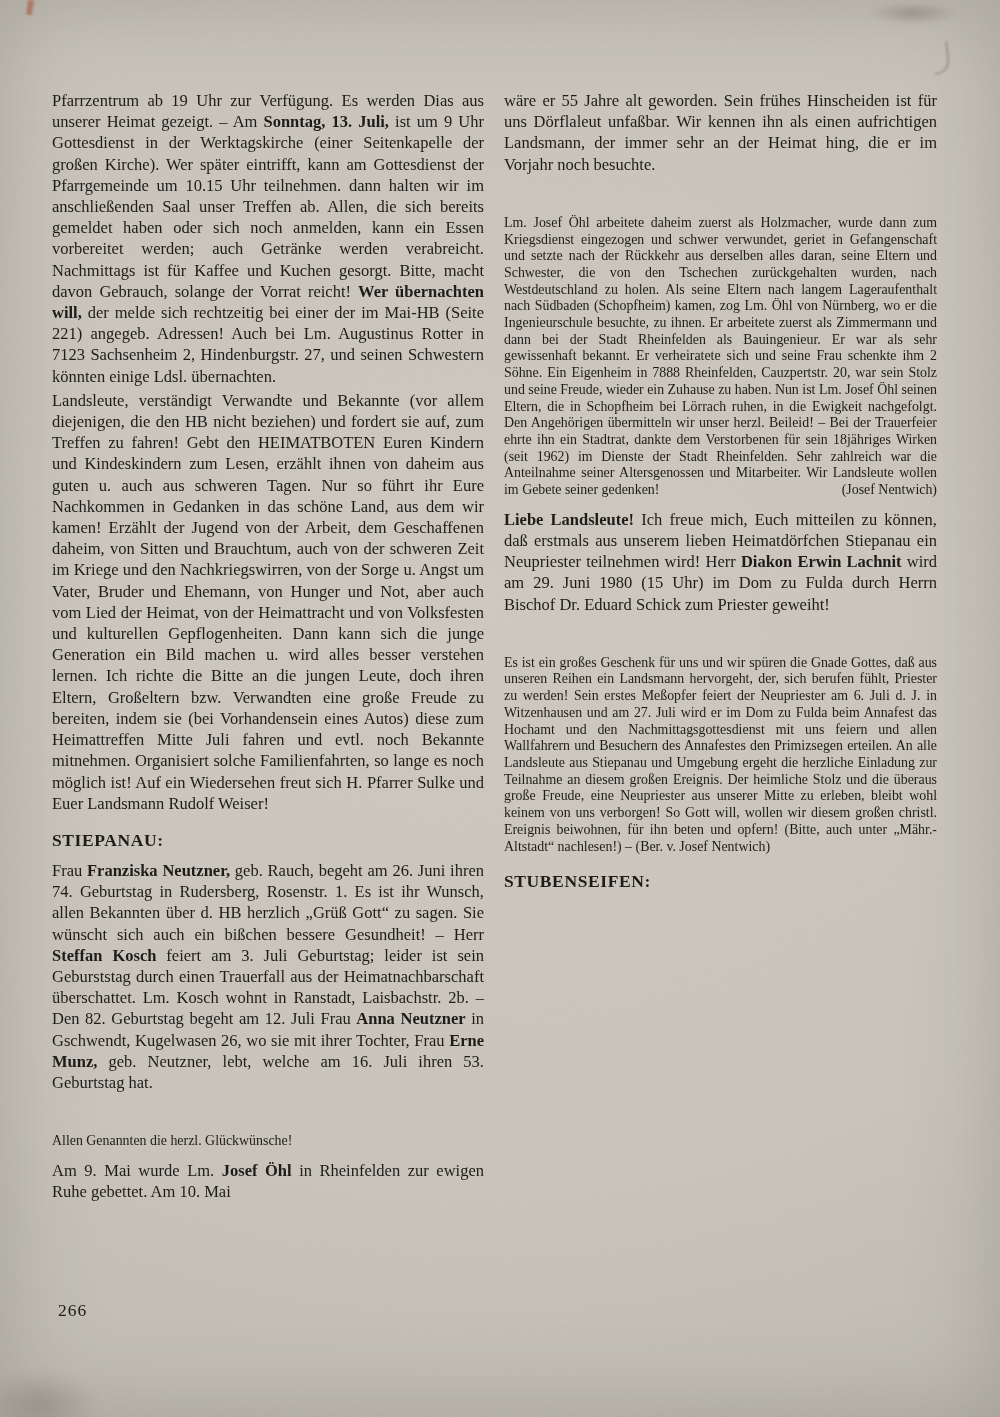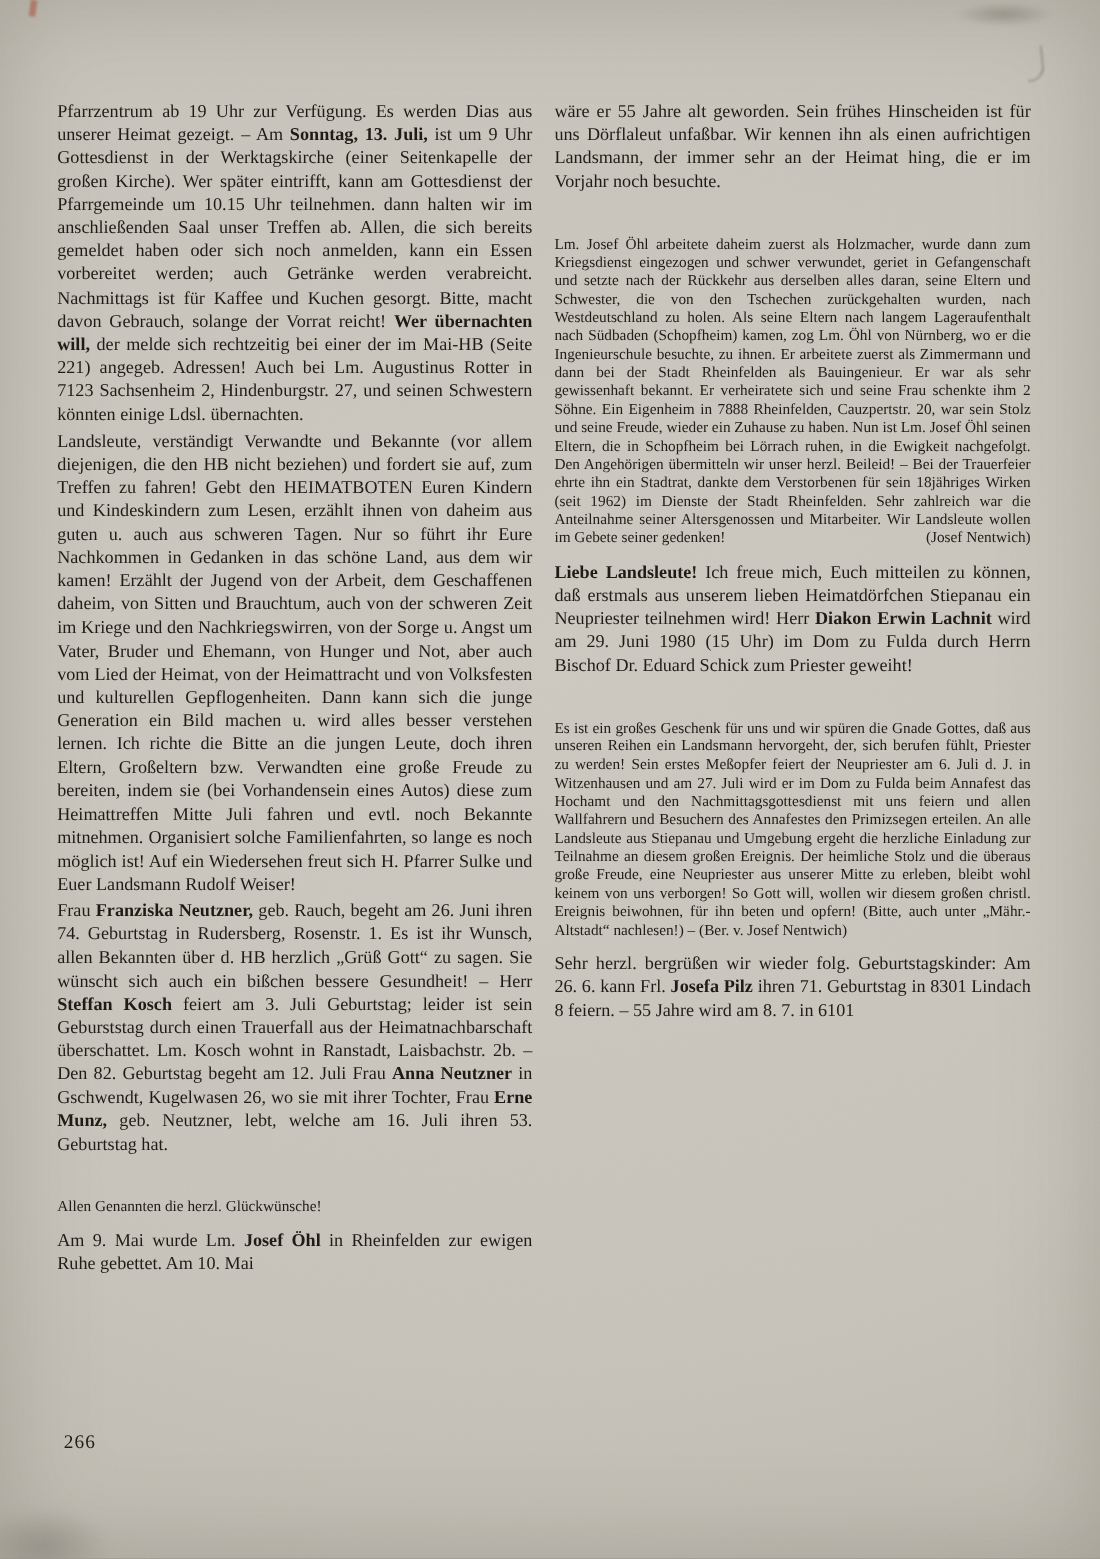--- a/index.html
+++ b/index.html
@@ -83,30 +83,31 @@
 
   <div class="smudge smudge-red"></div>
   <div class="smudge smudge-tr"></div>
   <div class="smudge smudge-squiggle"></div>
   <div class="smudge smudge-bl"></div>
 
   <div class="content">
     <div class="col left">
         <p class="block p"><span>Pfarrzentrum ab 19 Uhr zur Verfügung. Es werden Dias aus unserer Heimat gezeigt. – Am </span><span class="b">Sonntag, 13. Juli,</span><span> ist um 9 Uhr Gottesdienst in der Werktagskirche (einer Seitenkapelle der großen Kirche). Wer später eintrifft, kann am Gottesdienst der Pfarrgemeinde um 10.15 Uhr teilnehmen. dann halten wir im anschließenden Saal unser Treffen ab. Allen, die sich bereits gemeldet haben oder sich noch anmelden, kann ein Essen vorbereitet werden; auch Getränke werden verabreicht. Nachmittags ist für Kaffee und Kuchen gesorgt. Bitte, macht davon Gebrauch, solange der Vorrat reicht! </span><span class="b">Wer übernachten will,</span><span> der melde sich rechtzeitig bei einer der im Mai-HB (Seite 221) angegeb. Adressen! Auch bei Lm. Augustinus Rotter in 7123 Sachsenheim 2, Hindenburgstr. 27, und seinen Schwestern könnten einige Ldsl. übernachten.</span></p>
         <p class="block p"><span>Landsleute, verständigt Verwandte und Bekannte (vor allem diejenigen, die den HB nicht beziehen) und fordert sie auf, zum Treffen zu fahren! Gebt den HEIMATBOTEN Euren Kindern und Kindeskindern zum Lesen, erzählt ihnen von daheim aus guten u. auch aus schweren Tagen. Nur so führt ihr Eure Nachkommen in Gedanken in das schöne Land, aus dem wir kamen! Erzählt der Jugend von der Arbeit, dem Geschaffenen daheim, von Sitten und Brauchtum, auch von der schweren Zeit im Kriege und den Nachkriegswirren, von der Sorge u. Angst um Vater, Bruder und Ehemann, von Hunger und Not, aber auch vom Lied der Heimat, von der Heimattracht und von Volksfesten und kulturellen Gepflogenheiten. Dann kann sich die junge Generation ein Bild machen u. wird alles besser verstehen lernen. Ich richte die Bitte an die jungen Leute, doch ihren Eltern, Großeltern bzw. Verwandten eine große Freude zu bereiten, indem sie (bei Vorhandensein eines Autos) diese zum Heimattreffen Mitte Juli fahren und evtl. noch Bekannte mitnehmen. Organisiert solche Familienfahrten, so lange es noch möglich ist! Auf ein Wiedersehen freut sich H. Pfarrer Sulke und Euer Landsmann Rudolf Weiser!</span></p>
+        <h2 class="block h"><span class="b">STIEPANAU:</span></h2>
         <p class="block p"><span>Frau </span><span class="b">Franziska Neutzner,</span><span> geb. Rauch, begeht am 26. Juni ihren 74. Geburtstag in Rudersberg, Rosenstr. 1. Es ist ihr Wunsch, allen Bekannten über d. HB herzlich „Grüß Gott“ zu sagen. Sie wünscht sich auch ein bißchen bessere Gesundheit! – Herr </span><span class="b">Steffan Kosch</span><span> feiert am 3. Juli Geburtstag; leider ist sein Geburststag durch einen Trauerfall aus der Heimatnachbarschaft überschattet. Lm. Kosch wohnt in Ranstadt, Laisbachstr. 2b. – Den 82. Geburtstag begeht am 12. Juli Frau </span><span class="b">Anna Neutzner</span><span> in Gschwendt, Kugelwasen 26, wo sie mit ihrer Tochter, Frau </span><span class="b">Erne Munz,</span><span> geb. Neutzner, lebt, welche am 16. Juli ihren 53. Geburtstag hat.</span></p>
         <p class="block small"><span>Allen Genannten die herzl. Glückwünsche!</span></p>
         <p class="block p"><span>Am 9. Mai wurde Lm. </span><span class="b">Josef Öhl</span><span> in Rheinfelden zur ewigen Ruhe gebettet. Am 10. Mai</span></p>
       </div>
     <div class="col right">
         <p class="block p"><span>wäre er 55 Jahre alt geworden. Sein frühes Hinscheiden ist für uns Dörflaleut unfaßbar. Wir kennen ihn als einen aufrichtigen Landsmann, der immer sehr an der Heimat hing, die er im Vorjahr noch besuchte.</span></p>
         <p class="block small"><span>Lm. Josef Öhl arbeitete daheim zuerst als Holzmacher, wurde dann zum Kriegsdienst eingezogen und schwer verwundet, geriet in Gefangenschaft und setzte nach der Rückkehr aus derselben alles daran, seine Eltern und Schwester, die von den Tschechen zurückgehalten wurden, nach Westdeutschland zu holen. Als seine Eltern nach langem Lageraufenthalt nach Südbaden (Schopfheim) kamen, zog Lm. Öhl von Nürnberg, wo er die Ingenieurschule besuchte, zu ihnen. Er arbeitete zuerst als Zimmermann und dann bei der Stadt Rheinfelden als Bauingenieur. Er war als sehr gewissenhaft bekannt. Er verheiratete sich und seine Frau schenkte ihm 2 Söhne. Ein Eigenheim in 7888 Rheinfelden, Cauzpertstr. 20, war sein Stolz und seine Freude, wieder ein Zuhause zu haben. Nun ist Lm. Josef Öhl seinen Eltern, die in Schopfheim bei Lörrach ruhen, in die Ewigkeit nachgefolgt. Den Angehörigen übermitteln wir unser herzl. Beileid! – Bei der Trauerfeier ehrte ihn ein Stadtrat, dankte dem Verstorbenen für sein 18jähriges Wirken (seit 1962) im Dienste der Stadt Rheinfelden. Sehr zahlreich war die Anteilnahme seiner Altersgenossen und Mitarbeiter. Wir Landsleute wollen im Gebete seiner gedenken! </span><span class="sig">(Josef Nentwich)</span></p>
         <p class="block p"><span class="b">Liebe Landsleute!</span><span> Ich freue mich, Euch mitteilen zu können, daß erstmals aus unserem lieben Heimatdörfchen Stiepanau ein Neupriester teilnehmen wird! Herr </span><span class="b">Diakon Erwin Lachnit</span><span> wird am 29. Juni 1980 (15 Uhr) im Dom zu Fulda durch Herrn Bischof Dr. Eduard Schick zum Priester geweiht!</span></p>
         <p class="block small"><span>Es ist ein großes Geschenk für uns und wir spüren die Gnade Gottes, daß aus unseren Reihen ein Landsmann hervorgeht, der, sich berufen fühlt, Priester zu werden! Sein erstes Meßopfer feiert der Neupriester am 6. Juli d. J. in Witzenhausen und am 27. Juli wird er im Dom zu Fulda beim Annafest das Hochamt und den Nachmittagsgottesdienst mit uns feiern und allen Wallfahrern und Besuchern des Annafestes den Primizsegen erteilen. An alle Landsleute aus Stiepanau und Umgebung ergeht die herzliche Einladung zur Teilnahme an diesem großen Ereignis. Der heimliche Stolz und die überaus große Freude, eine Neupriester aus unserer Mitte zu erleben, bleibt wohl keinem von uns verborgen! So Gott will, wollen wir diesem großen christl. Ereignis beiwohnen, für ihn beten und opfern! (Bitte, auch unter „Mähr.-Altstadt“ nachlesen!) – (Ber. v. Josef Nentwich)</span></p>
-        <p class="block p"><span>Sehr herzl. bergrüßen wir wieder folg. Geburtstagskinder: Am 26. 6. kann Frl. </span><span class="b">Josefa Pilz</span><span> ihren 71. Geburtstag in 8301 Lindach 8 feiern. – 55 Jahre wird am 8. 7. in 6101</span></p>
+        <h2 class="block h"><span class="b">STUBENSEIFEN:</span></h2>
       </div>
   </div>
 
   <div class="page-number">266</div>
 
   <svg class="texture" width="1000" height="1417" xmlns="http://www.w3.org/2000/svg">
     <filter id="grain">
       <feTurbulence type="fractalNoise" baseFrequency="0.85" numOctaves="2" stitchTiles="stitch"></feTurbulence>
       <feColorMatrix type="saturate" values="0"></feColorMatrix>
     </filter>

